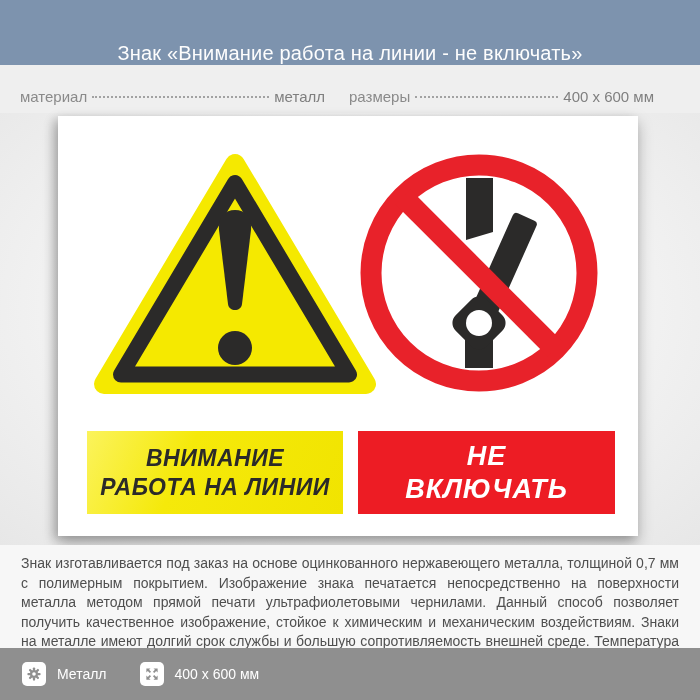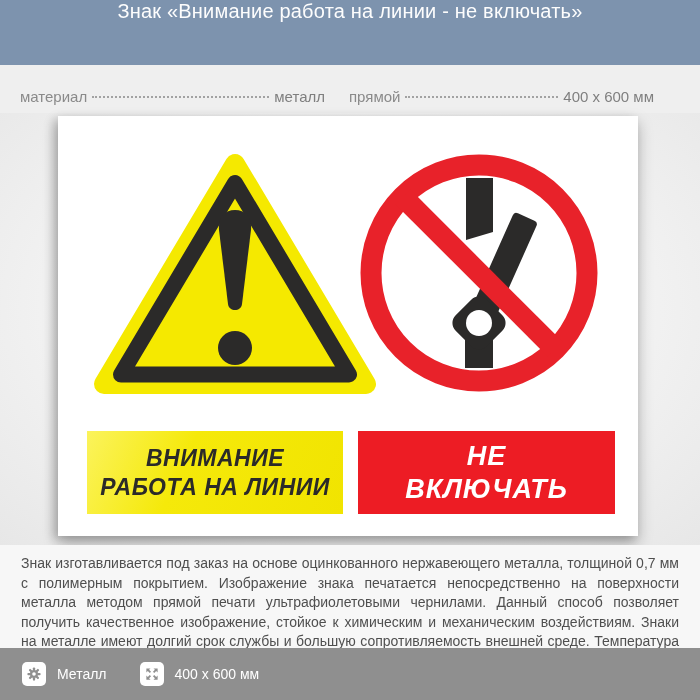--- a/index.html
+++ b/index.html
@@ -2,21 +2,21 @@
 <html><head>
 <meta charset="utf-8">
 <style>
   * { margin:0; padding:0; box-sizing:border-box; }
   html,body { width:700px; height:700px; }
   body { font-family:"Liberation Sans", sans-serif; background:#efefef; overflow:hidden; }
   .page { position:relative; width:700px; height:700px; background:#efefef; }
 
   
   .header { position:absolute; top:0; left:0; width:700px; height:65px;
-            background:#7d93ae; display:flex; align-items:flex-start; justify-content:center; }
+            background:#7d93ae; display:flex; align-items:flex-end; justify-content:center; }
   .header .title { color:#fdfdfd; font-size:20px; letter-spacing:0.2px; }
 
   
   .specs { position:absolute; top:65px; left:0; width:668px; height:48px;
            display:flex; align-items:center; gap:24px; padding:15px 14px 0 20px; background:#efefef; }
   .spec { flex:1 1 0; display:flex; align-items:baseline; color:#8a8a8a; font-size:15px; }
   .spec .leader { flex:1; border-bottom:2px dotted #a2a2a2; margin:0 5px; transform:translateY(-4px); }
   .spec .value { color:#7f7f7f; white-space:nowrap; }
 
   
@@ -57,21 +57,21 @@
     <div class="title">Знак «Внимание работа на линии - не включать»</div>
   </div>
 
   <div class="specs">
     <div class="spec">
       <span>материал</span>
       <span class="leader"></span>
       <span class="value">металл</span>
     </div>
     <div class="spec">
-      <span>прямой</span>
+      <span>размеры</span>
       <span class="leader"></span>
       <span class="value">400 x 600 мм</span>
     </div>
   </div>
 
   <div class="stage">
     <div class="card">
 
       <svg class="tri-svg" width="290" height="245" viewBox="0 0 290 245">
         <path d="M145 12 L276 232 L14 232 Z" fill="#f5e900" stroke="#f5e900" stroke-width="20" stroke-linejoin="round"></path>

